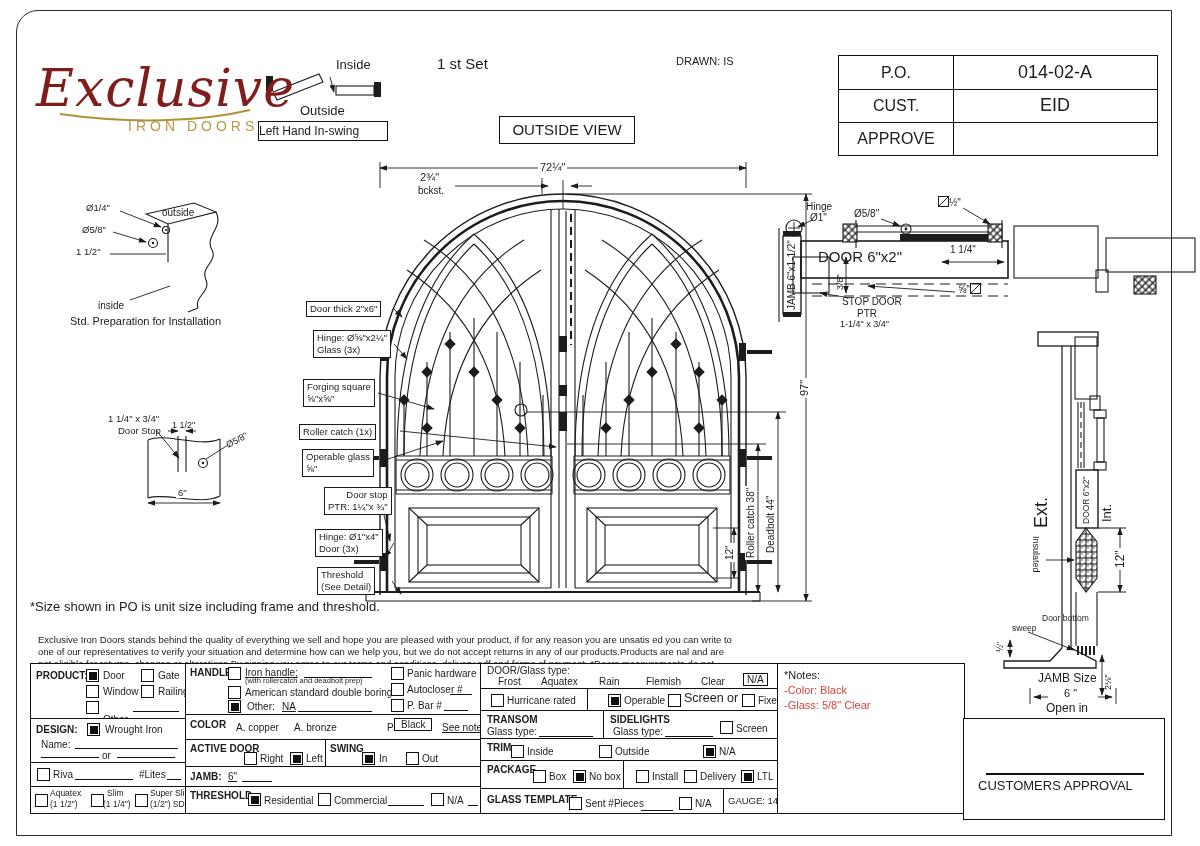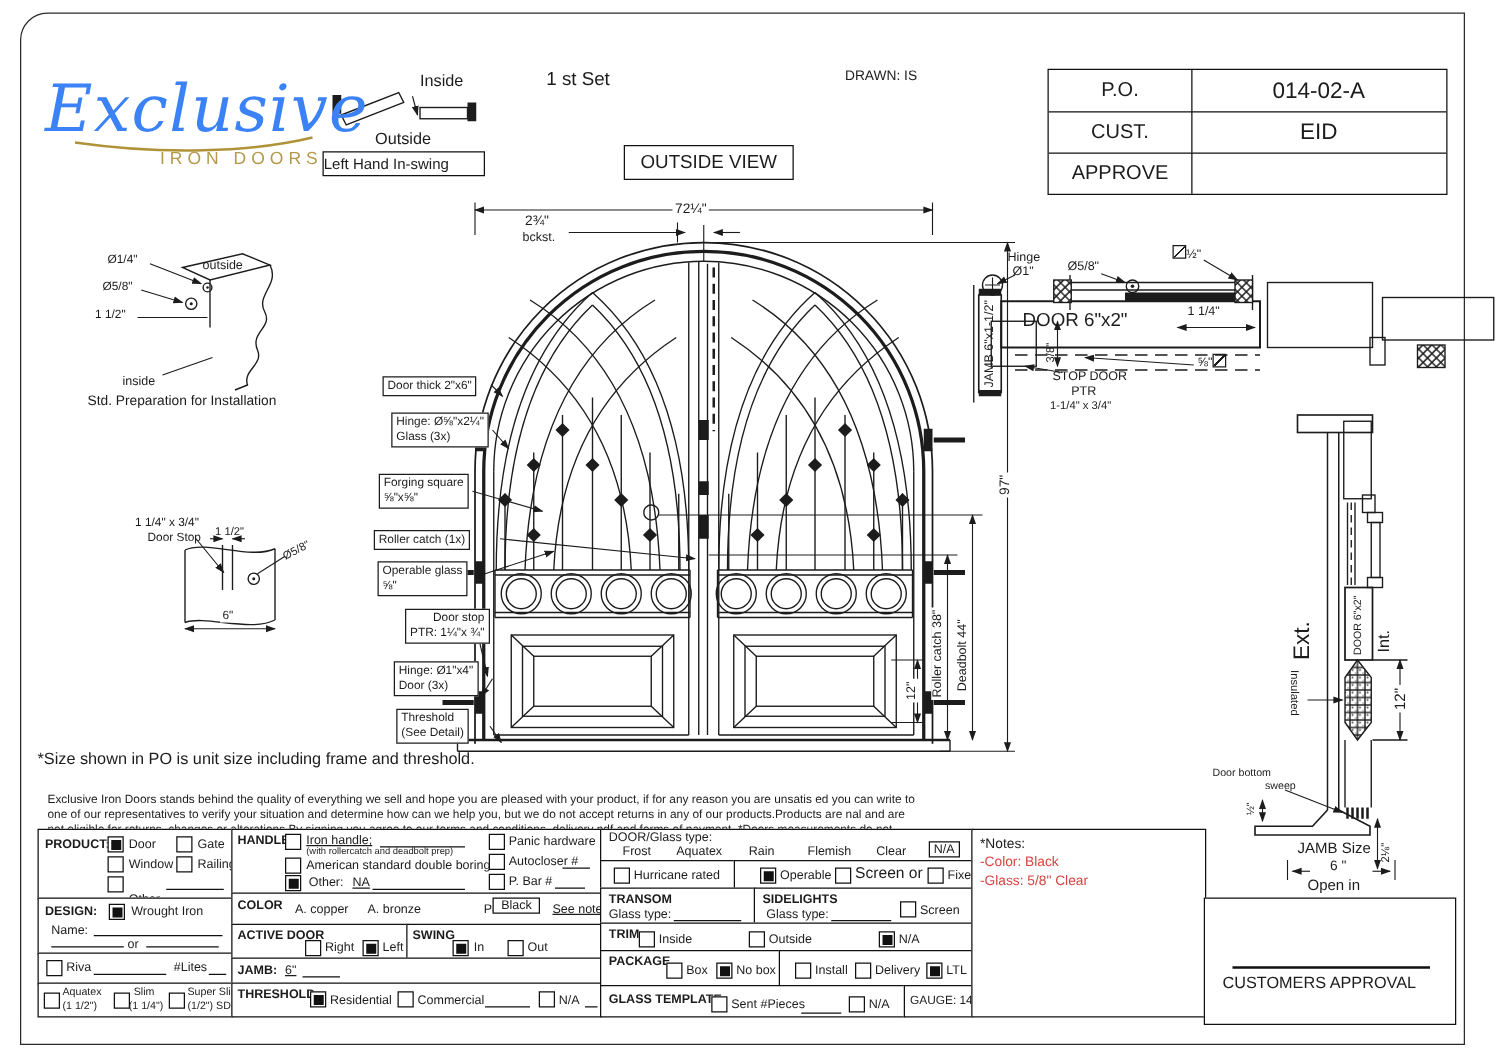--- a/index.html
+++ b/index.html
@@ -13,21 +13,21 @@
   .callout{position:absolute;border:1px solid #1c1c1c;background:#fff;font-size:9.5px;line-height:1.25;padding:1px 3px;white-space:nowrap;}
   .cb{position:relative;display:inline-block;width:11px;height:11px;border:1.6px solid #111;background:#fff;vertical-align:-2px;}
   .cb.on::after{content:"";position:absolute;left:1.5px;top:1.5px;right:1.5px;bottom:1.5px;background:#111;}
   .blank{display:inline-block;border-bottom:1.2px solid #111;height:9px;vertical-align:-2px;}
   .boxed{border:1.6px solid #111;padding:0 6px;background:#fff;}
   .u{text-decoration:underline;}
   .sqd{display:inline-block;width:9px;height:9px;border:1.1px solid #1c1c1c;background:linear-gradient(135deg,transparent 45%,#1c1c1c 45%,#1c1c1c 55%,transparent 55%);vertical-align:-1px;}
   .cell{position:absolute;border:1.5px solid #111;background:#fff;}
   .cell .t{font-size:10px;}
   .formlabel{font-weight:bold;font-size:10px;}
-  .logo-main{position:absolute;left:36px;top:58px;font-family:"DejaVu Serif",serif;font-style:italic;font-size:52px;color:#3b82f6;letter-spacing:1px;}
+  .logo-main{position:absolute;left:36px;top:58px;font-family:"DejaVu Serif",serif;font-style:italic;font-size:52px;color:#7f1d1d;letter-spacing:1px;}
   .logo-sub{position:absolute;left:128px;top:118px;font-size:14px;letter-spacing:4px;color:#b5994a;font-family:"Liberation Sans",sans-serif;}
   .note-red{color:#d64541;}
   .potable{position:absolute;left:838px;top:55px;width:318px;height:99px;border:1.8px solid #111;}
   .potable .row{position:absolute;left:0;width:100%;height:33px;}
   .potable .lbl{position:absolute;left:0;top:0;width:114px;height:100%;border-right:1.8px solid #111;display:flex;align-items:center;justify-content:center;font-size:16px;}
   .potable .val{position:absolute;left:114px;top:0;right:0;height:100%;display:flex;align-items:center;justify-content:center;font-size:18px;}
 </style>
 </head>
 <body>
 
@@ -302,21 +302,21 @@
   <div class="t" style="left:842px;top:296px;font-size:10px;">STOP DOOR</div>
   <div class="t" style="left:857px;top:308px;font-size:10px;">PTR</div>
   <div class="t" style="left:840px;top:320px;font-size:9px;">1-1/4" x 3/4"</div>
   <div class="t" style="left:958px;top:283px;font-size:10px;"><span>⅝"</span><span class="sqd"></span></div>
 
   <div class="t r90" style="left:1032px;top:528px;font-size:18px;">Ext.</div>
   <div class="t r90" style="left:1100px;top:522px;font-size:13px;">Int.</div>
   <div class="t r90" style="left:1082px;top:524px;font-size:8.5px;">DOOR 6"x2"</div>
   <div class="t r90b" style="left:1040px;top:536px;font-size:9px;">Insulated</div>
   <div class="t r90 wb" style="left:1114px;top:570px;font-size:12px;">12"</div>
-  <div class="t" style="left:970px;top:614px;font-size:8.5px;">Door bottom</div>
+  <div class="t" style="left:1042px;top:614px;font-size:8.5px;">Door bottom</div>
   <div class="t" style="left:1012px;top:624px;font-size:8.5px;">sweep</div>
   <div class="t r90" style="left:996px;top:652px;font-size:8.5px;">½"</div>
   <div class="t r90" style="left:1104px;top:690px;font-size:9px;">2⅛"</div>
   <div class="t" style="left:1038px;top:672px;font-size:12px;">JAMB Size</div>
   <div class="t wb" style="left:1062px;top:687px;font-size:11px;">6 "</div>
   <div class="t" style="left:1046px;top:702px;font-size:12px;">Open in</div>
 
   <div class="t" style="left:30px;top:600px;font-size:13px;">*Size shown in PO is unit size including frame and threshold.</div>
   <div style="position:absolute;left:38px;top:634px;width:700px;font-size:9.5px;line-height:1.28;">Exclusive Iron Doors stands behind the quality of everything we sell and hope you are pleased with your product, if for any reason you are unsatis ed you can write to one of our representatives to verify your situation and determine how can we help you, but we do not accept returns in any of our products.Products are  nal and are not eligible for returns, changes or alterations.By signing you agree to our terms and conditions, delivery pdf and forms of payment. *Doors measurements do not include the gaps between jambs</div>
 

